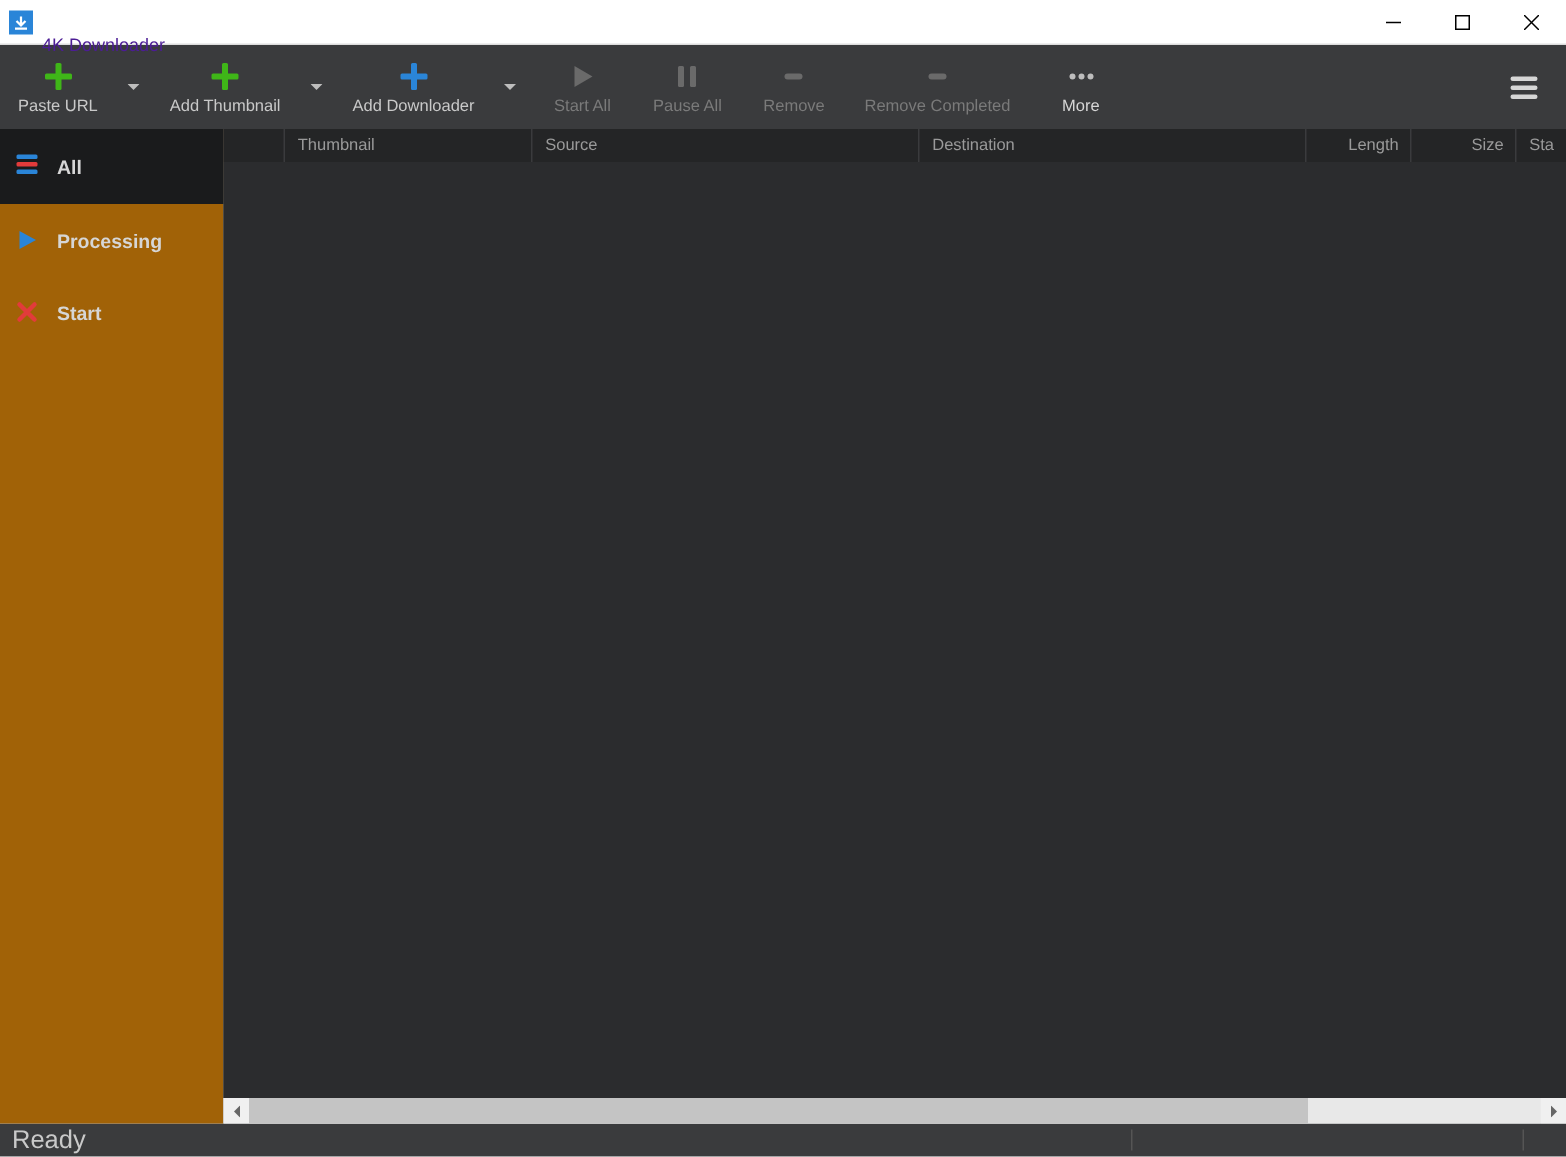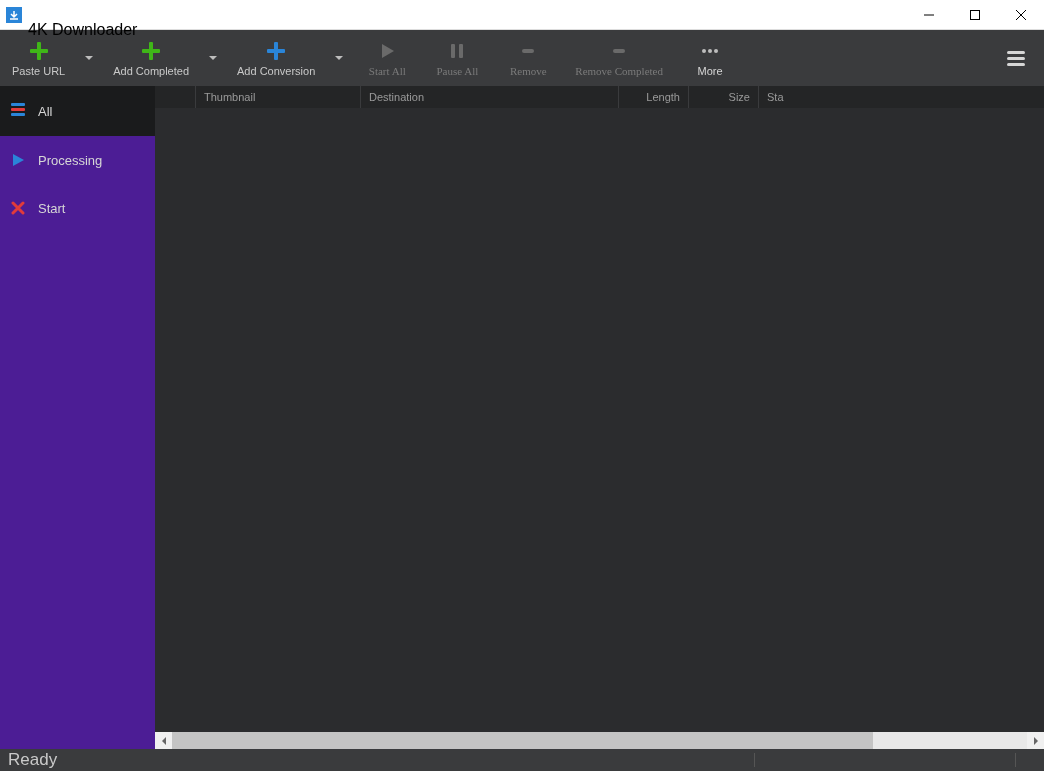--- a/index.html
+++ b/index.html
@@ -1,38 +1,38 @@
 <!DOCTYPE html>
 <html><head>
 <meta charset="utf-8">
 <style>
 * { margin: 0; padding: 0; box-sizing: border-box; font-family: "Segoe UI", Tahoma, sans-serif; }
 html, body { width: 1044px; height: 771px; overflow: hidden; background: #fff; }
 
 .titlebar { height: 30px; background: #fff; display: flex; align-items: center; border-bottom: 1px solid #ddd; }
 .titlebar .app-icon { width: 16px; height: 16px; margin: 0 6px; background: #2a85d8; display: flex; align-items: center; justify-content: center; }
 .titlebar .app-icon svg { width: 10px; height: 10px; }
-.titlebar .title { font-size: 16px; color: #000000; margin-top: 31px; }
+.titlebar .title { font-size: 12px; color: #4c1d95; margin-top: 31px; }
 .titlebar .spacer { flex: 1; }
 .titlebar .win-btn { width: 46px; height: 30px; display: flex; align-items: center; justify-content: center; }
 .titlebar .win-btn svg { width: 10px; height: 10px; stroke: #000; stroke-width: 1; fill: none; }
 
 .toolbar { height: 56px; background: #3a3b3d; display: flex; align-items: center; }
 .tb-btn { display: flex; flex-direction: column; align-items: center; padding: 0 12px; cursor: pointer; min-width: 70px; }
 .tb-btn .icon { height: 24px; display: flex; align-items: center; justify-content: center; }
 .tb-btn .label { font-size: 11px; color: #c9c9c9; margin-top: 2px; white-space: nowrap; }
-.tb-btn.disabled .label { color: #7a7a7a; font-family: Liberation Serif, serif; }
+.tb-btn.disabled .label { color: #7a7a7a; }
 .tb-drop { width: 24px; display: flex; align-items: center; justify-content: center; cursor: pointer; }
 .tb-drop svg { width: 8px; height: 8px; }
 .tb-sep { width: 1px; background: #2a2b2c; margin: 6px 0; }
 .tb-spacer { flex: 1; }
 .tb-menu { width: 56px; display: flex; align-items: center; justify-content: center; cursor: pointer; }
 
 .body { display: flex; height: calc(771px - 30px - 56px - 22px); }
-.sidebar { width: 155px; background: #4c1d95; }
+.sidebar { width: 155px; background: #a16207; font-weight: bold; }
 .side-top { height: 50px; background: #1a1b1c; display: flex; align-items: center; padding-left: 10px; gap: 12px; }
 .side-item { height: 48px; display: flex; align-items: center; padding-left: 10px; gap: 12px; cursor: pointer; }
 .side-item .icon { width: 16px; height: 16px; display: flex; align-items: center; justify-content: center; }
 .side-item .label, .side-top .label { font-size: 13px; color: #d6d6d6; }
 
 .main { flex: 1; display: flex; flex-direction: column; background: #2b2c2e; }
 .header-row { height: 22px; background: #242526; display: flex; align-items: center; font-size: 11px; color: #9a9a9a; }
 .header-cell { padding: 0 8px; border-left: 1px solid #3a3b3d; height: 100%; display: flex; align-items: center; overflow: hidden; white-space: nowrap; }
 .header-cell:first-child { border-left: none; }
 .content { flex: 1; background: #2b2c2e; }
@@ -93,36 +93,36 @@
       </svg>
   </div>
 
   <div class="tb-btn">
     <div class="icon">
       <svg width="22" height="22" viewBox="0 0 22 22">
           <rect class="plus-green" x="9" y="2" width="4" height="18" rx="1"></rect>
           <rect class="plus-green" x="2" y="9" width="18" height="4" rx="1"></rect>
         </svg>
     </div>
-    <div class="label">Add Completed</div>
+    <div class="label">Add Thumbnail</div>
   </div>
   <div class="tb-drop">
     <svg viewBox="0 0 8 8">
         <path d="M0 2 L4 6 L8 2 Z" class="icon-light"></path>
       </svg>
   </div>
 
   <div class="tb-btn">
     <div class="icon">
       <svg width="22" height="22" viewBox="0 0 22 22">
           <rect class="plus-blue" x="9" y="2" width="4" height="18" rx="1"></rect>
           <rect class="plus-blue" x="2" y="9" width="18" height="4" rx="1"></rect>
         </svg>
     </div>
-    <div class="label">Add Conversion</div>
+    <div class="label">Add Downloader</div>
   </div>
   <div class="tb-drop">
     <svg viewBox="0 0 8 8">
         <path d="M0 2 L4 6 L8 2 Z" class="icon-light"></path>
       </svg>
   </div>
 
   <div class="tb-sep"></div>
 
   <div class="tb-btn disabled">
@@ -209,20 +209,21 @@
           </svg>
       </div>
       <div class="label">Start</div>
     </div>
   </div>
 
   <div class="main">
     <div class="header-row">
       <div class="header-cell" style="width:40px"></div>
       <div class="header-cell" style="width:165px">Thumbnail</div>
+      <div class="header-cell" style="width:258px">Source</div>
       <div class="header-cell" style="width:258px">Destination</div>
       <div class="header-cell" style="width:70px;justify-content:flex-end">Length</div>
       <div class="header-cell" style="width:70px;justify-content:flex-end">Size</div>
       <div class="header-cell" style="flex:1">Sta</div>
     </div>
     <div class="content"></div>
     <div class="hscroll">
       <div class="arrow">
         <svg width="8" height="8" viewBox="0 0 8 8">
             <path fill="#666" d="M6 0 L2 4 L6 8 Z"></path>

